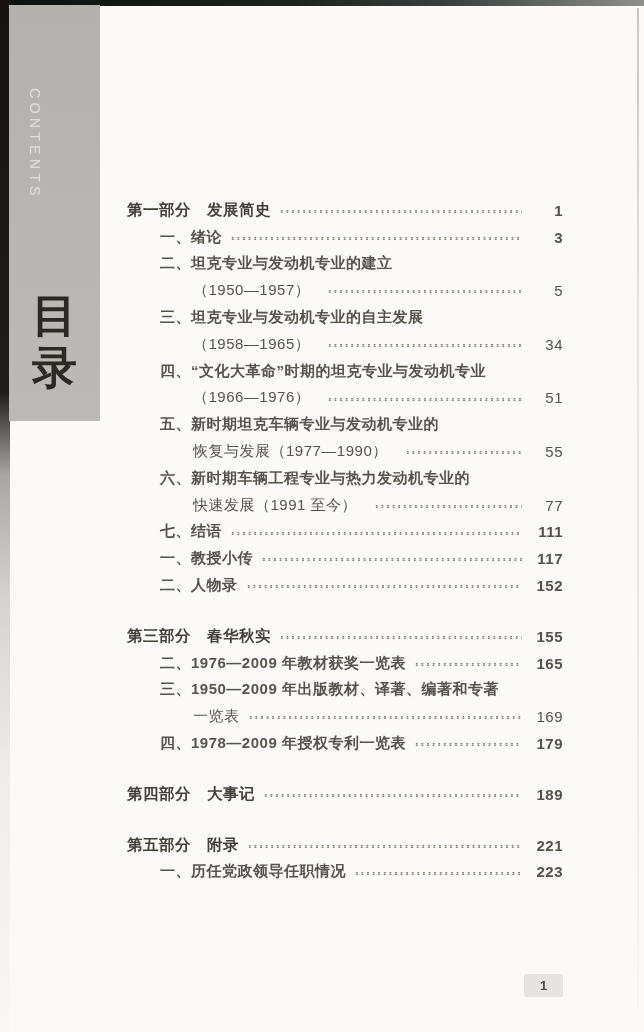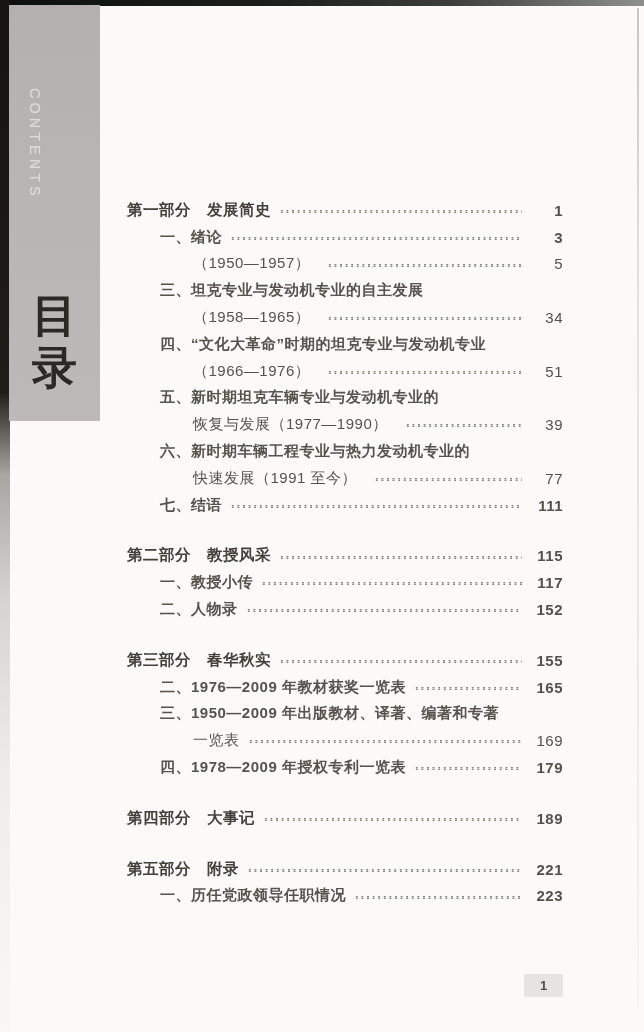--- a/index.html
+++ b/index.html
@@ -105,20 +105,25 @@
     <span class="leader"></span>
     <span class="pg">1</span>
   </div>
 
   <div class="row lvl1">
     <span class="t">一、绪论</span>
     <span class="leader"></span>
     <span class="pg">3</span>
   </div>
 
+  <div class="row lvl1 nopage">
+    <span class="t">二、坦克专业与发动机专业的建立</span>
+    <span class="leader"></span>
+    <span class="pg"></span>
+  </div>
 
   <div class="row lvl2 pgap">
     <span class="t">（1950—1957）</span>
     <span class="leader"></span>
     <span class="pg">5</span>
   </div>
 
   <div class="row lvl1 nopage">
     <span class="t">三、坦克专业与发动机专业的自主发展</span>
     <span class="leader"></span>
@@ -145,46 +150,41 @@
 
   <div class="row lvl1 nopage">
     <span class="t">五、新时期坦克车辆专业与发动机专业的</span>
     <span class="leader"></span>
     <span class="pg"></span>
   </div>
 
   <div class="row lvl2 pgap">
     <span class="t">恢复与发展（1977—1990）</span>
     <span class="leader"></span>
-    <span class="pg">39</span>
+    <span class="pg">55</span>
   </div>
 
   <div class="row lvl1 nopage">
     <span class="t">六、新时期车辆工程专业与热力发动机专业的</span>
     <span class="leader"></span>
     <span class="pg"></span>
   </div>
 
   <div class="row lvl2 pgap">
     <span class="t">快速发展（1991 至今）</span>
     <span class="leader"></span>
     <span class="pg">77</span>
   </div>
 
   <div class="row lvl1">
     <span class="t">七、结语</span>
     <span class="leader"></span>
     <span class="pg">111</span>
   </div>
 
-  <div class="row sec gap">
-    <span class="t">第二部分　教授风采</span>
-    <span class="leader"></span>
-    <span class="pg">115</span>
-  </div>
 
   <div class="row lvl1">
     <span class="t">一、教授小传</span>
     <span class="leader"></span>
     <span class="pg">117</span>
   </div>
 
   <div class="row lvl1">
     <span class="t">二、人物录</span>
     <span class="leader"></span>

